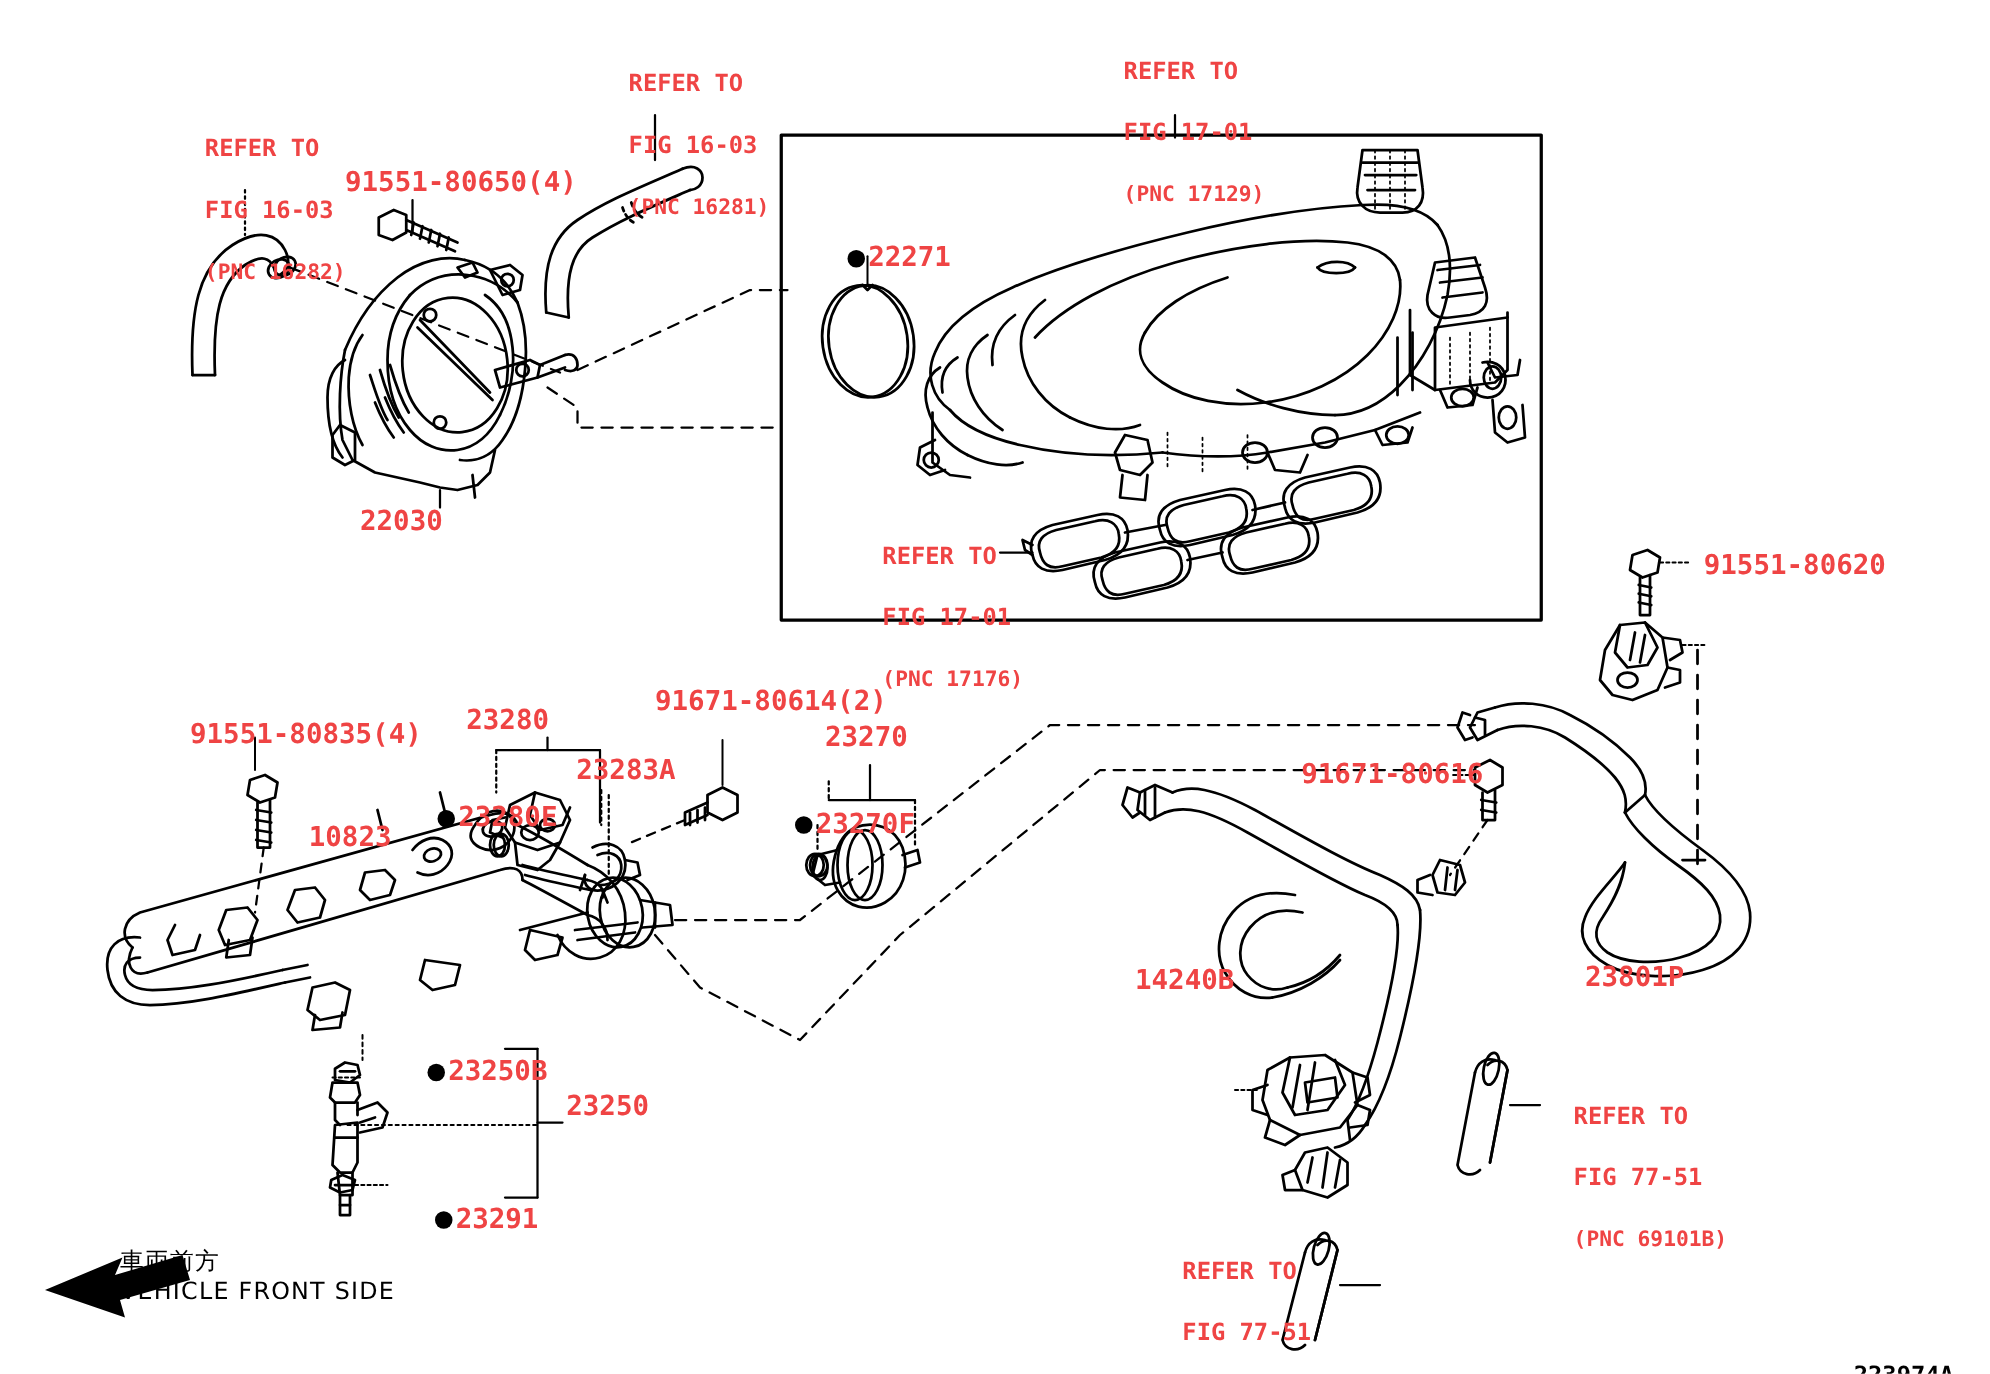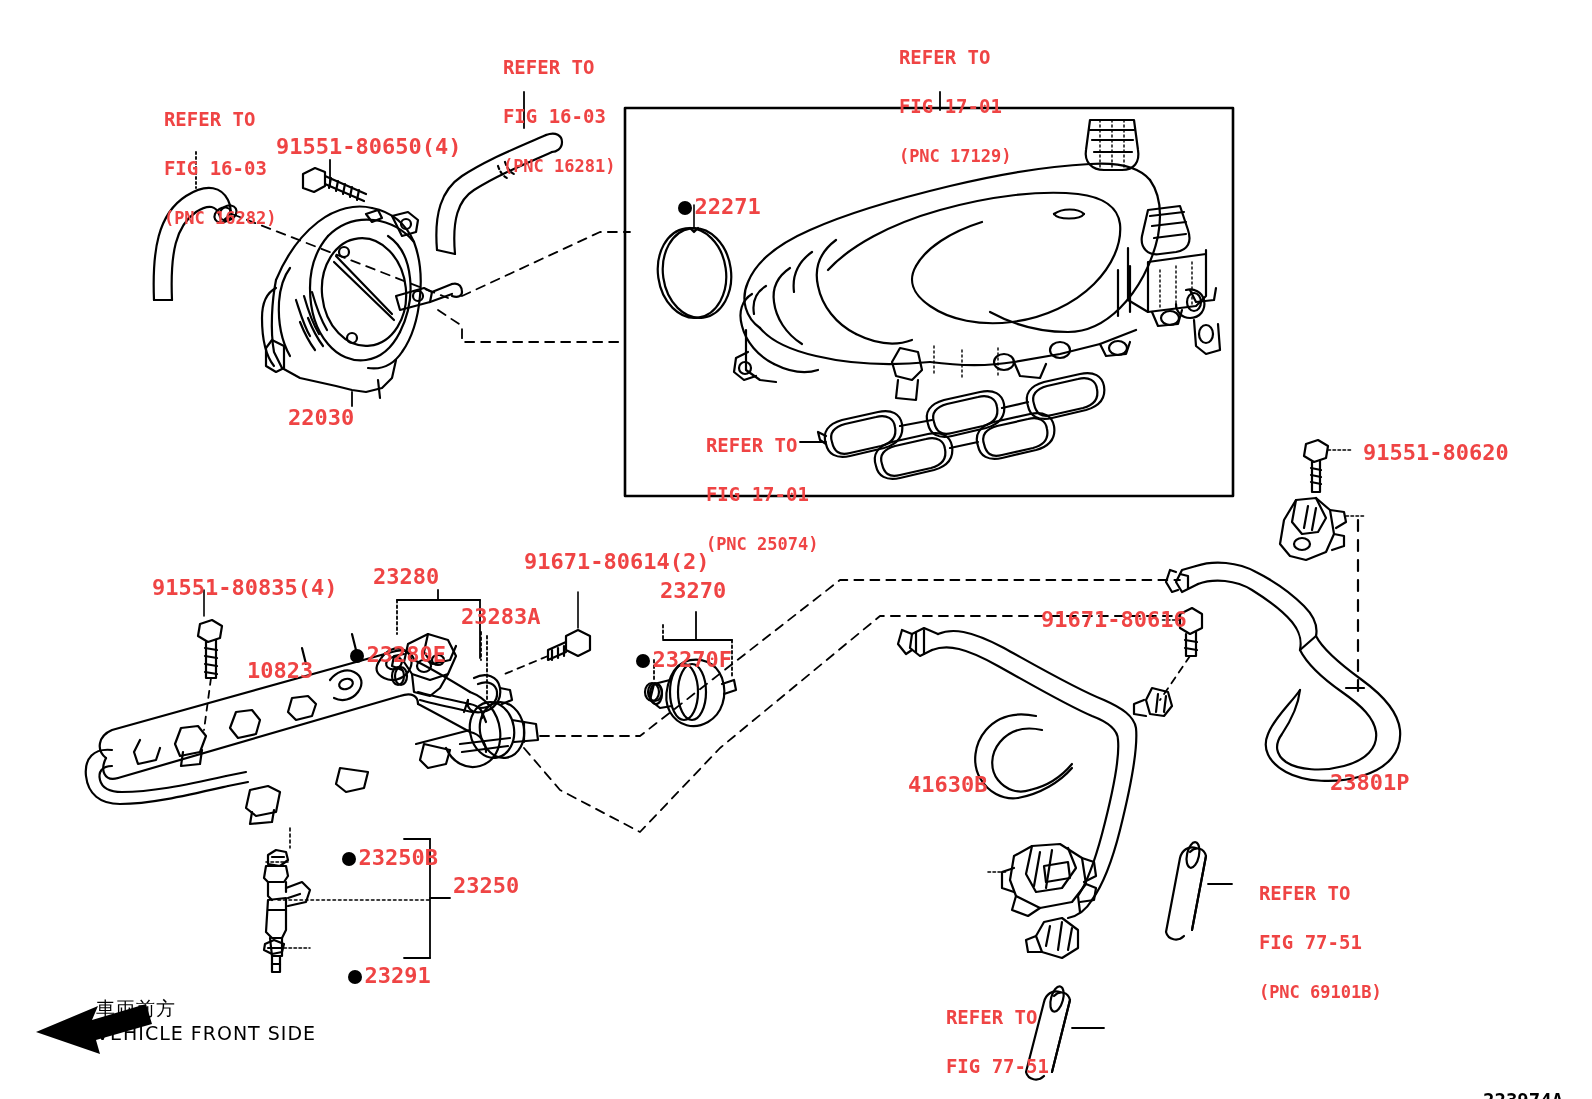--- a/index.html
+++ b/index.html
@@ -488,21 +488,21 @@
 
 <div class="lbl pn" style="left:651px;top:167px;">
   <span class="dot"></span><span>22271</span>
 </div>
 
 <div class="lbl pn" style="left:288px;top:405px;">22030</div>
 
 <div class="lbl ref" style="left:683px;top:408px;">
   <span>REFER TO</span><br>
   <span>FIG 17-01</span><br>
-  <span class="pnc">(PNC 25074)</span>
+  <span class="pnc">(PNC 17176)</span>
 </div>
 
 <div class="lbl pn" style="left:1363px;top:440px;">91551-80620</div>
 
 
 <div class="lbl pn" style="left:152px;top:575px;">91551-80835(4)</div>
 
 <div class="lbl pn" style="left:373px;top:564px;">23280</div>
 
 <div class="lbl pn" style="left:323px;top:615px;">
@@ -516,23 +516,23 @@
 <div class="lbl pn" style="left:660px;top:578px;">23270</div>
 
 <div class="lbl pn" style="left:609px;top:620px;">
   <span class="dot"></span><span>23270F</span>
 </div>
 
 <div class="lbl pn" style="left:247px;top:658px;">10823</div>
 
 <div class="lbl pn" style="left:1041px;top:607px;">91671-80616</div>
 
-<div class="lbl pn" style="left:908px;top:772px;">41630B</div>
-
-<div class="lbl pn" style="left:1330px;top:770px;">23801P</div>
+<div class="lbl pn" style="left:908px;top:772px;">14240B</div>
+
+<div class="lbl pn" style="left:1268px;top:770px;">23801P</div>
 
 
 <div class="lbl ref" style="left:1236px;top:856px;">
   <span>REFER TO</span><br>
   <span>FIG 77-51</span><br>
   <span class="pnc">(PNC 69101B)</span>
 </div>
 
 <div class="lbl ref" style="left:923px;top:980px;">
   <span>REFER TO</span><br>

